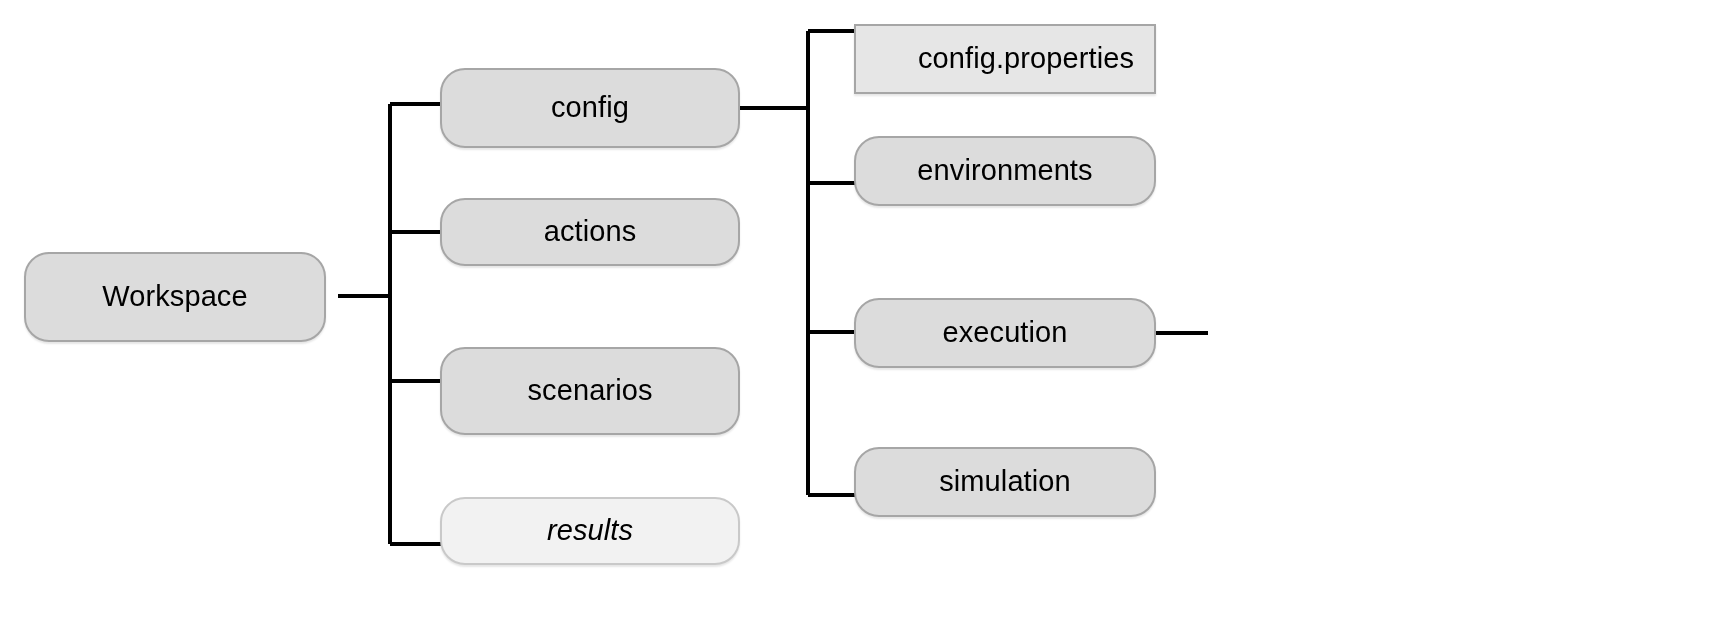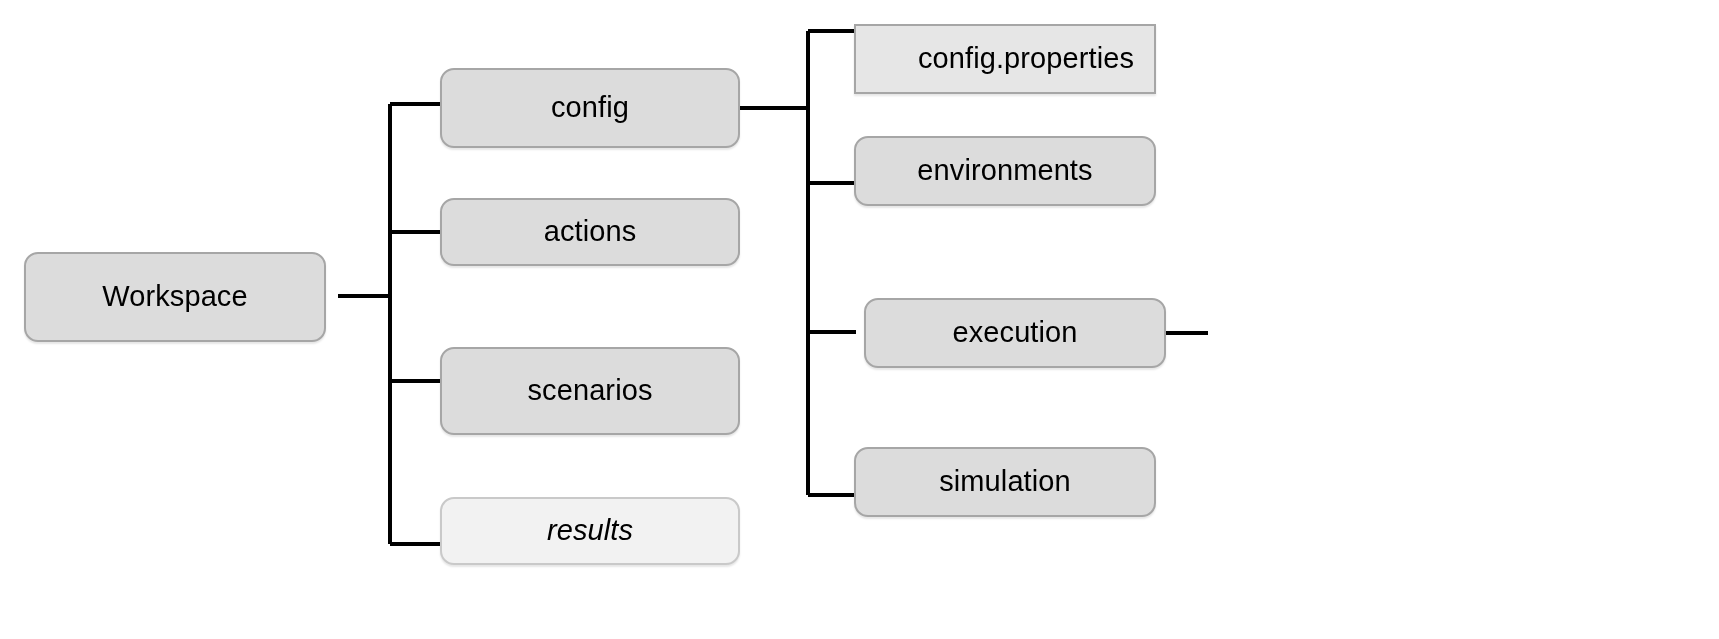--- a/index.html
+++ b/index.html
@@ -26,21 +26,21 @@
     pointer-events: none;
   }
   .node {
     position: absolute;
     box-sizing: border-box;
     display: flex;
     align-items: center;
     justify-content: center;
     background: #dcdcdc;
     border: 2px solid #a6a6a6;
-    border-radius: 14px;
+    border-radius: 25px;
     color: #000000;
     font-size: 29px;
     line-height: 1.1;
     letter-spacing: 0.1px;
     white-space: nowrap;
     box-shadow: 0 2px 2px rgba(0,0,0,0.10);
   }
   .node.square {
     border-radius: 0;
     background: #e6e6e6;
@@ -105,21 +105,21 @@
   </div>
 
   <div class="node square" style="left:854px; top:24px; width:302px; height:70px;">
     <span class="label">config.properties</span>
   </div>
 
   <div class="node" style="left:854px; top:136px; width:302px; height:70px;">
     <span class="label">environments</span>
   </div>
 
-  <div class="node" style="left:854px; top:298px; width:302px; height:70px;margin-left:10px;">
+  <div class="node" style="left:854px; top:298px; width:302px; height:70px;">
     <span class="label">execution</span>
   </div>
 
   <div class="node" style="left:854px; top:447px; width:302px; height:70px;">
     <span class="label">simulation</span>
   </div>
 
 
 </div>
 

